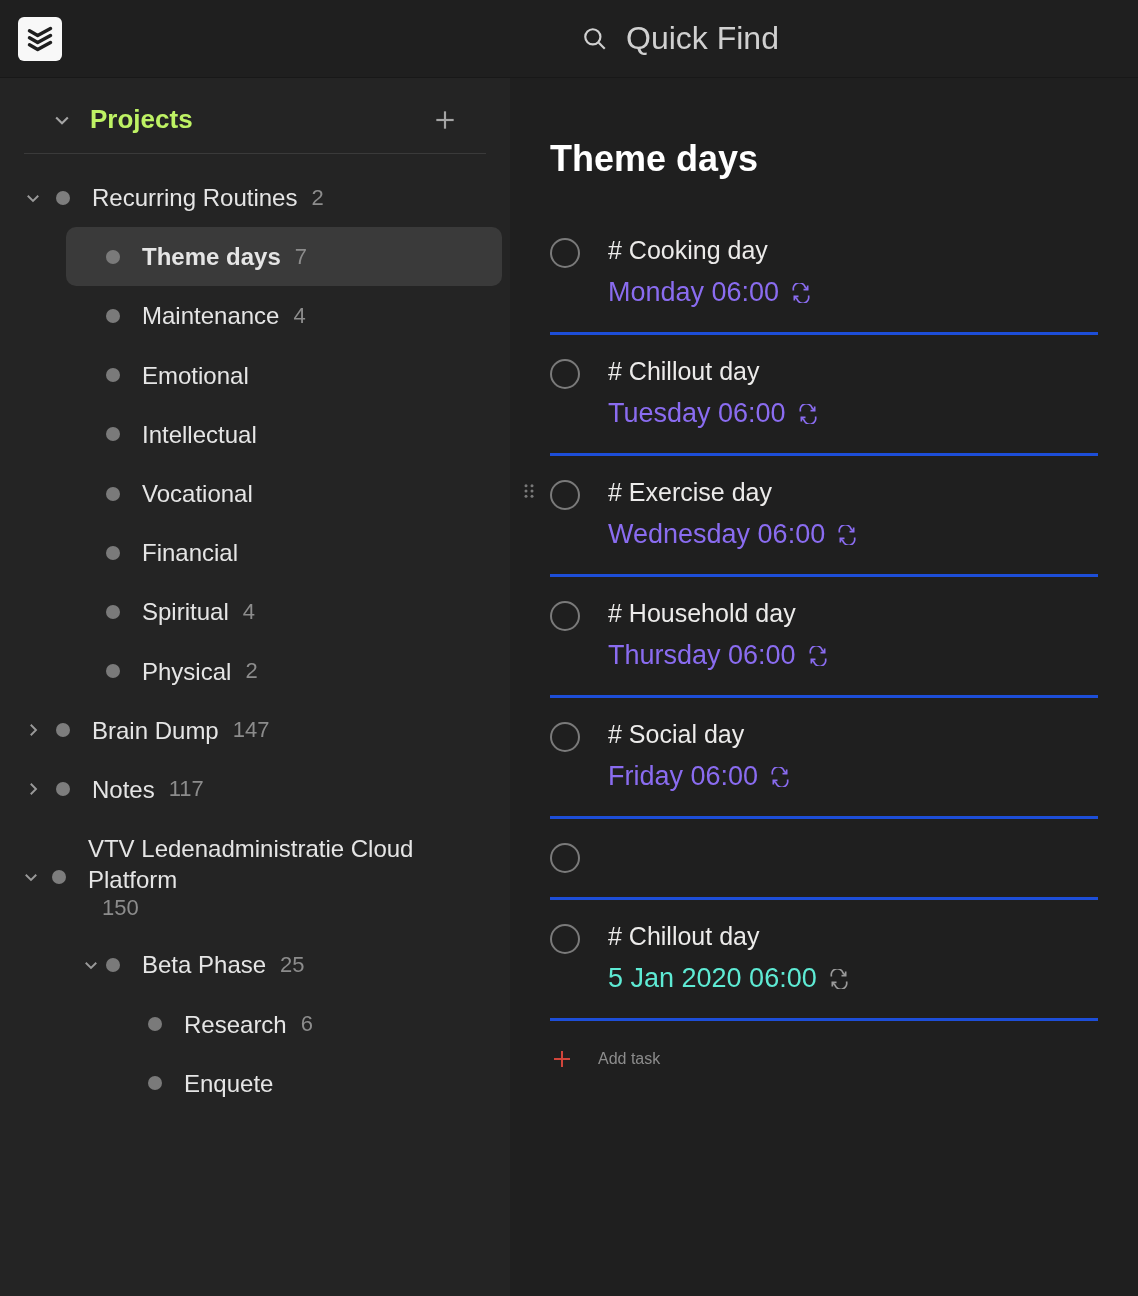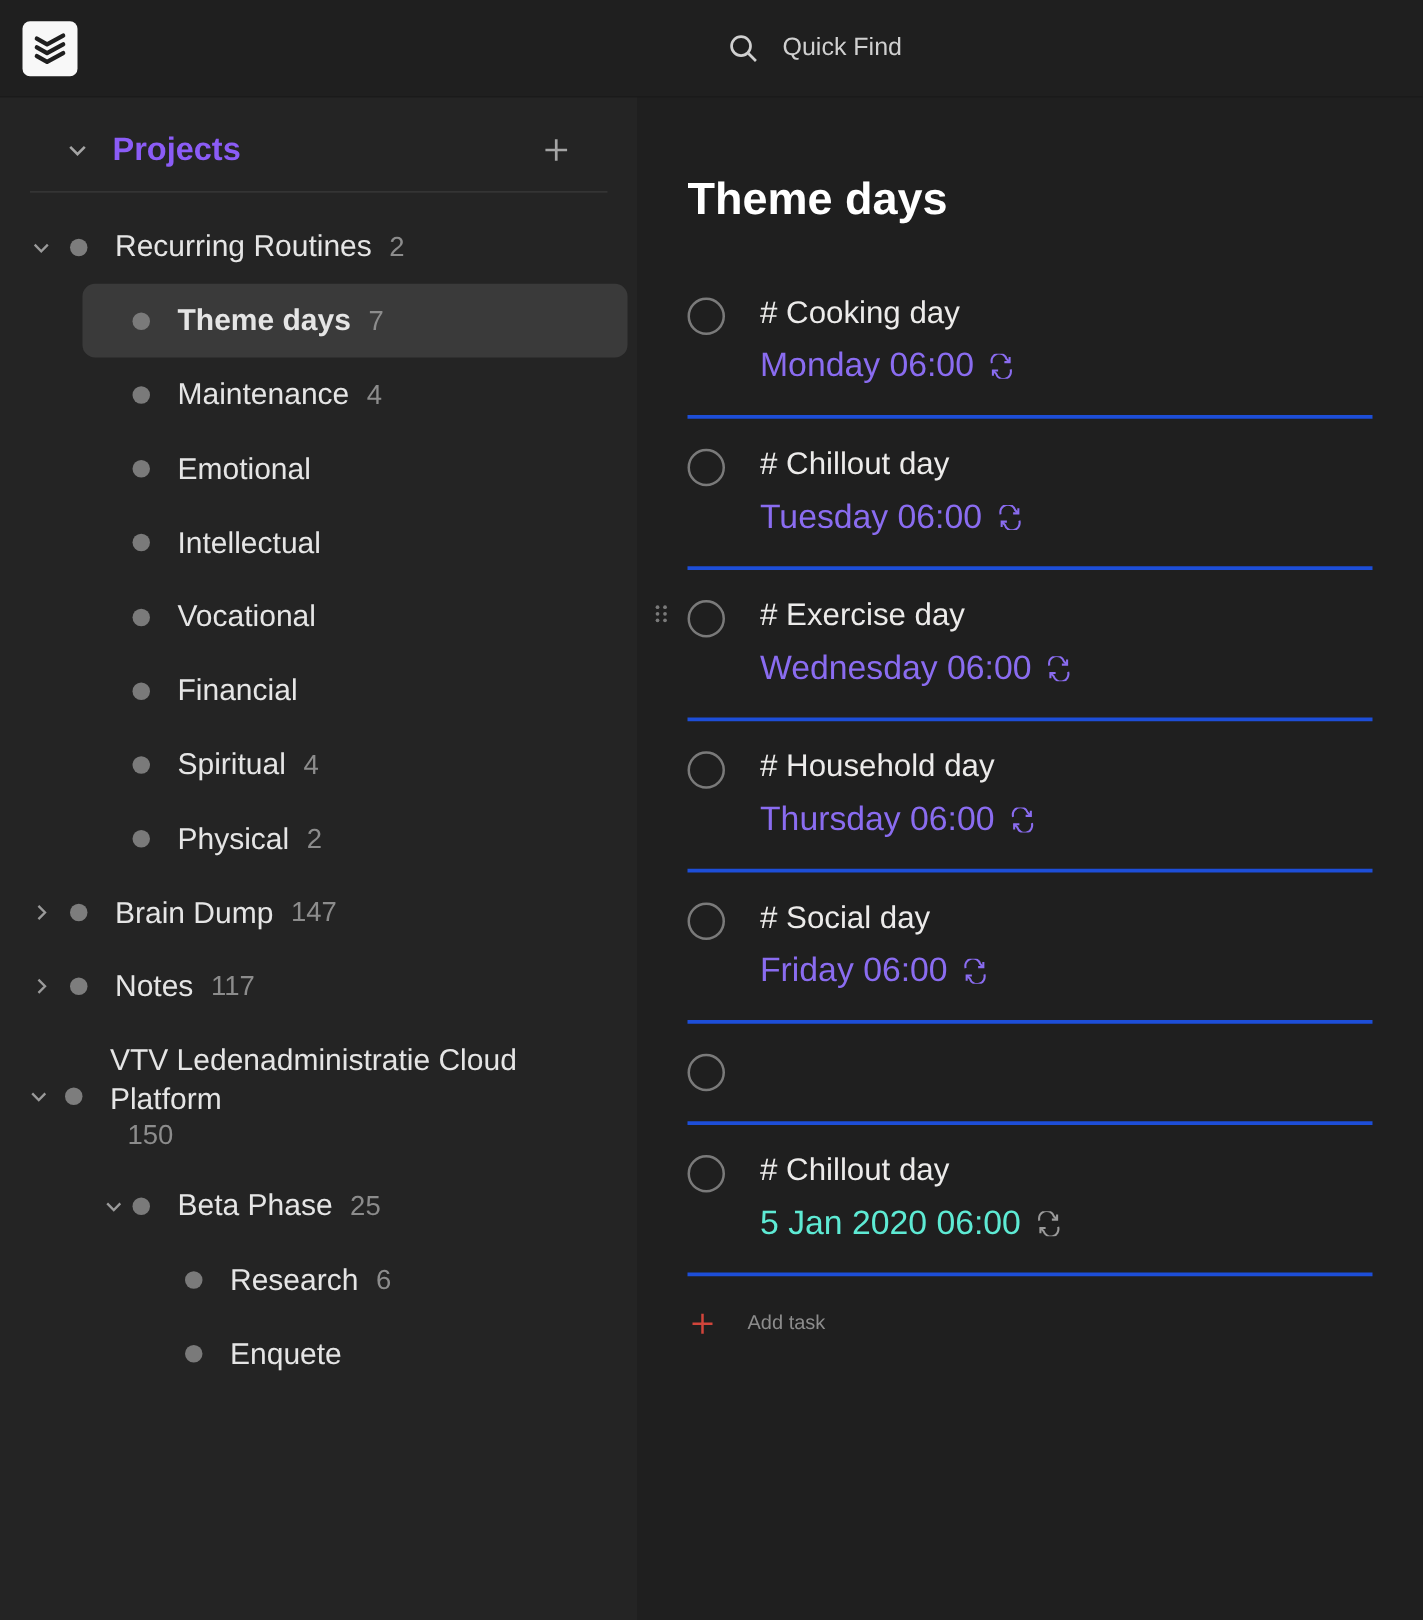--- a/index.html
+++ b/index.html
@@ -27,21 +27,21 @@
     display: flex; align-items: center; justify-content: center;
     margin-right: 20px;
   }
   .app-icon svg { width: 28px; height: 28px; }
   .quick-find {
     display: flex;
     align-items: center;
     gap: 18px;
     margin-left: 500px;
     color: #d0d0d0;
-    font-size: 20px;
+    font-size: 32px;
   }
   .quick-find svg { width: 26px; height: 26px; stroke: #d0d0d0; }
   
   .main {
     display: flex;
     height: calc(1296px - 78px);
   }
   .sidebar {
     width: 510px;
     background: #242424;
@@ -60,21 +60,21 @@
     align-items: center;
     justify-content: space-between;
     padding: 8px 28px 18px 28px;
     border-bottom: 1px solid #3a3a3a;
     margin: 0 24px 14px 24px;
   }
   .sidebar-header .chev { margin-right: 18px; color:#a5a5a5; }
   .sidebar-header .title {
     font-size: 26px;
     font-weight: 700;
-    color: #8b5cf6;
+    color: #bef264;
     flex:1;
   }
   .sidebar-header .plus { color:#a5a5a5; }
   .plus svg { width:26px; height:26px; stroke:#a5a5a5; }
   .chev svg, .chev-small svg { width:20px; height:20px; stroke:#a5a5a5; fill:none; }
   .sidebar-header-left{display:flex;align-items:center;}
   
   .proj {
     display:flex;
     align-items:center;

